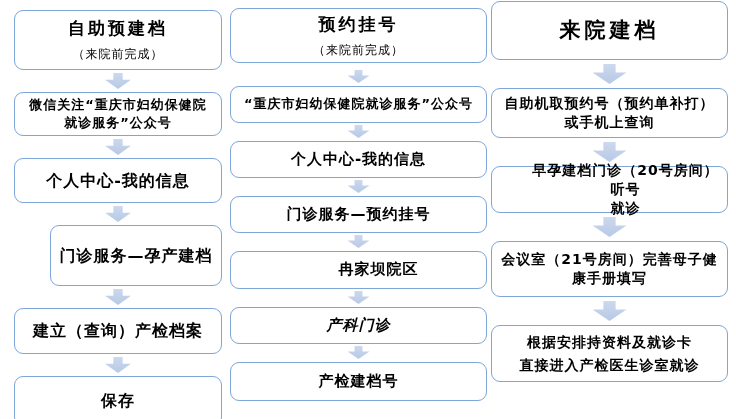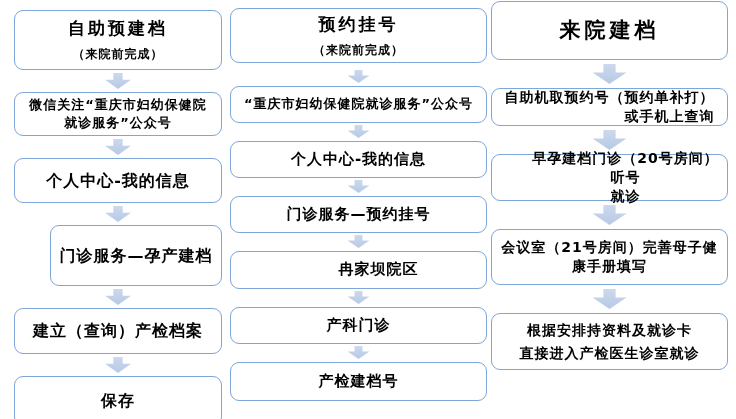--- a/index.html
+++ b/index.html
@@ -43,21 +43,21 @@
   }
   .box .title {
     font-size: 17px;
     letter-spacing: 3px;
     font-weight: bold;
   }
   .box .subtitle {
     font-size: 12px;
     letter-spacing: 1px;
     margin-top: 6px;
-    font-weight: bold;
+    font-weight: normal;
   }
   .col3 .box .title {
     font-size: 21px;
     letter-spacing: 4px;
   }
   .arrow {
     width: 26px;
     height: 16px;
     margin: 3px auto;
     background: linear-gradient(180deg, var(--arrow-fill-light), var(--arrow-fill));
@@ -101,31 +101,31 @@
     </div>
     <div class="arrow"></div>
     <div class="box fs13" style="height:37px;">“重庆市妇幼保健院就诊服务”公众号</div>
     <div class="arrow"></div>
     <div class="box fs15" style="height:37px;">个人中心-我的信息</div>
     <div class="arrow"></div>
     <div class="box fs15" style="height:37px;">门诊服务—预约挂号</div>
     <div class="arrow"></div>
     <div class="box fs15" style="height:38px;padding-left:44px;">冉家坝院区</div>
     <div class="arrow"></div>
-    <div class="box fs15" style="height:37px;">产科门诊</div>
+    <div class="box fs15" style="height:37px;font-style:italic;">产科门诊</div>
     <div class="arrow"></div>
     <div class="box fs15" style="height:39px;">产检建档号</div>
   </div>
 
   <div class="col col3" style="left:491px; top:1px; width:237px;">
     <div class="box header" style="height:59px;">
       <div class="title">来院建档</div>
     </div>
     <div class="arrow"></div>
-    <div class="box fs14" style="height:38px;text-align:right;">自助机取预约号（预约单补打）
+    <div class="box fs14" style="height:50px;">自助机取预约号（预约单补打）
 或手机上查询</div>
     <div class="arrow"></div>
     <div class="box fs14" style="height:47px;padding-left:36px;">早孕建档门诊（20号房间）听号
 就诊</div>
     <div class="arrow"></div>
     <div class="box fs14" style="height:56px;">会议室（21号房间）完善母子健
 康手册填写</div>
     <div class="arrow"></div>
     <div class="box fs14" style="height:57px; line-height:1.6;">根据安排持资料及就诊卡
 直接进入产检医生诊室就诊</div>

